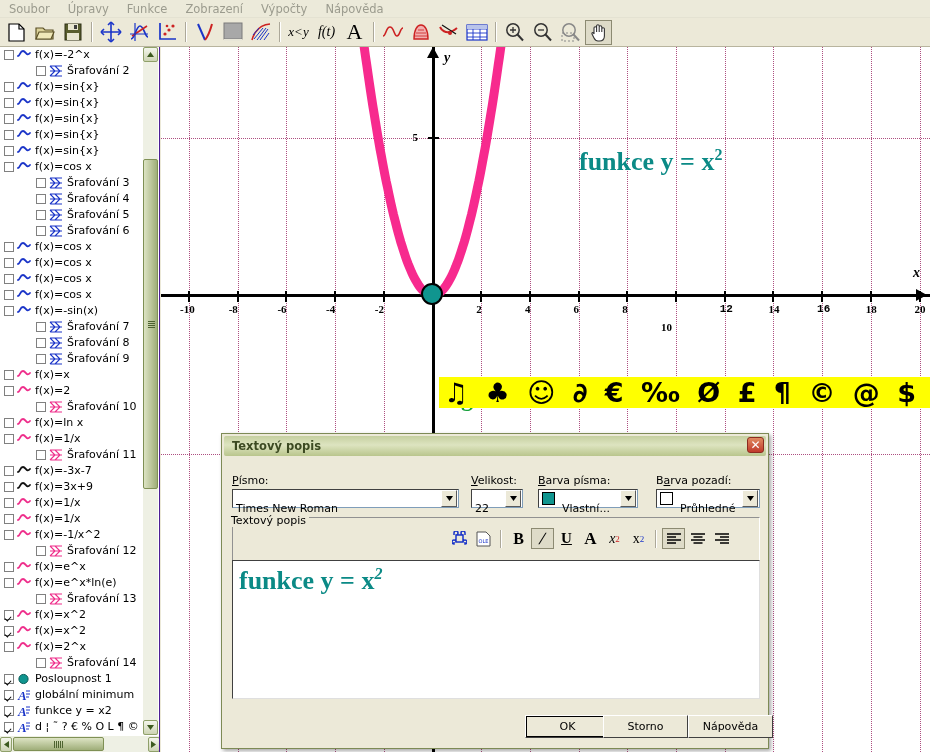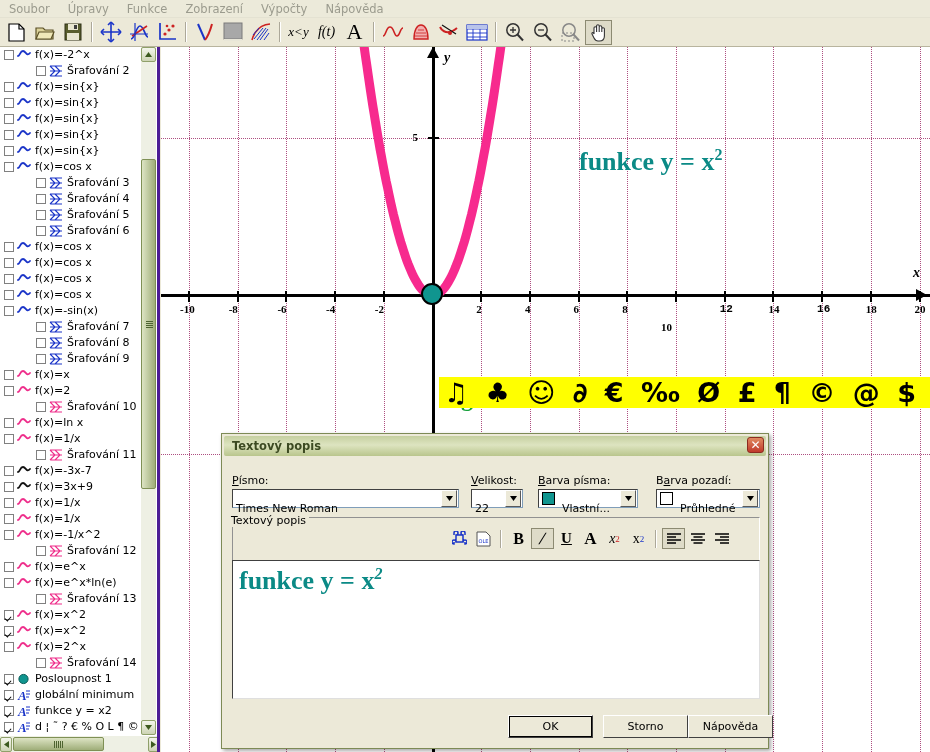--- a/index.html
+++ b/index.html
@@ -42,21 +42,21 @@
   }
   .tb-sep{
     width:2px; height:20px; border-left:1px solid #aca899;
     border-right:1px solid #fff; margin:0 4px;
   }
 
   
   #leftpanel{
     position:absolute; left:0; top:47px; width:160px; height:705px;
     background:#fff;
-    border-right:3px solid #4c1d95;
+    border-right:1px solid #4c1d95;
     overflow:hidden;
   }
   #listarea{
     position:absolute; left:0; top:0; width:144px; height:688px;
     background:#fff; overflow:hidden;
   }
   .row{
     height:16px; display:flex; align-items:center;
     padding-left:4px; white-space:nowrap;
     font-size:11px; color:#000;
@@ -934,17 +934,17 @@
         </svg>
       </div>
     </div>
 
   <div id="texteditor" style="left:10px;top:94px;position:absolute;top:126px;">
     <div id="editor-text">
       <span>funkce y = x</span><sup style="font-size:16px;font-style:italic;">2</sup>
     </div>
   </div>
 
-  <div class="dlg-btn default" style="left:286px;top:281px;">OK</div>
+  <div class="dlg-btn default" style="left:303px;top:281px;">OK</div>
   <div class="dlg-btn" style="left:381px;top:281px;">Storno</div>
   <div class="dlg-btn" style="left:466px;top:281px;">Nápověda</div>
 </div>
 <div id="groupbox-label">Textový popis</div>
 
 </body></html>

